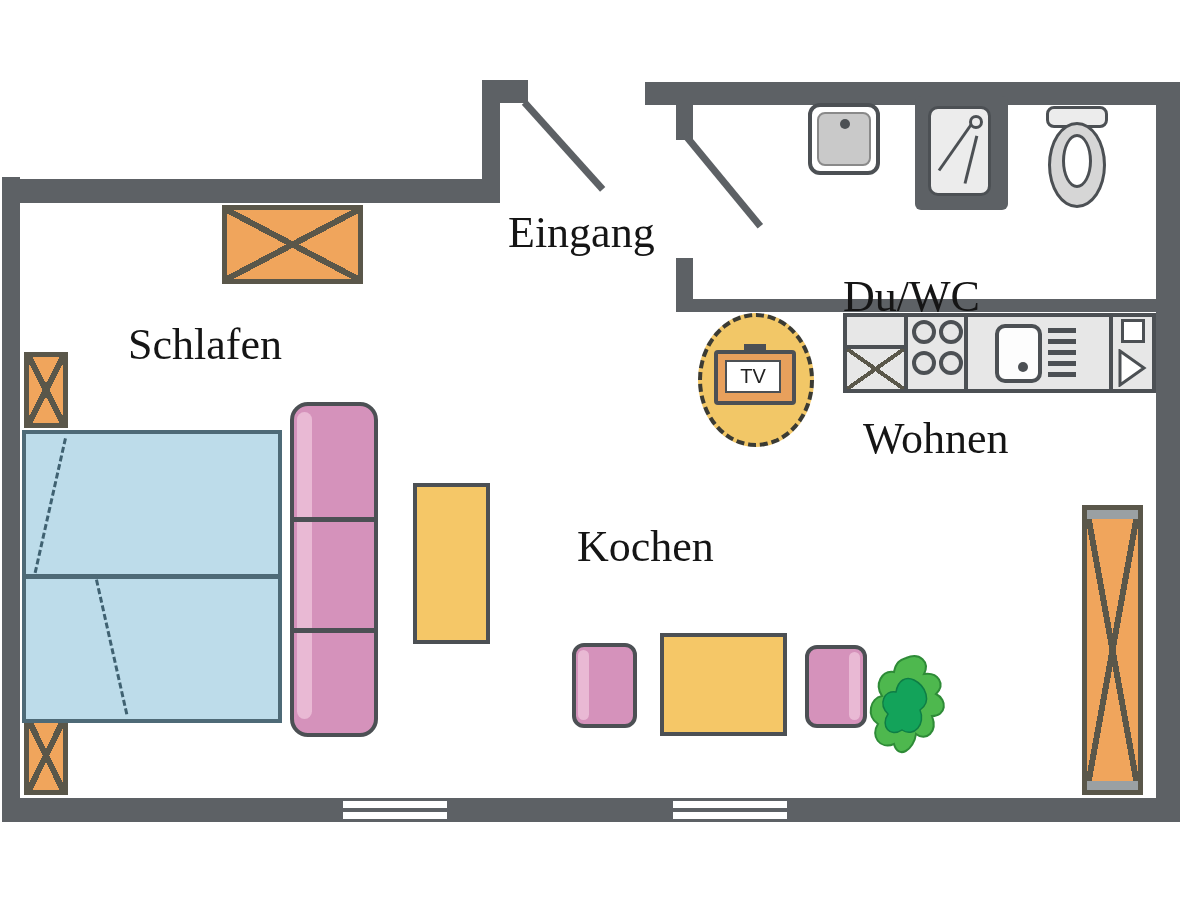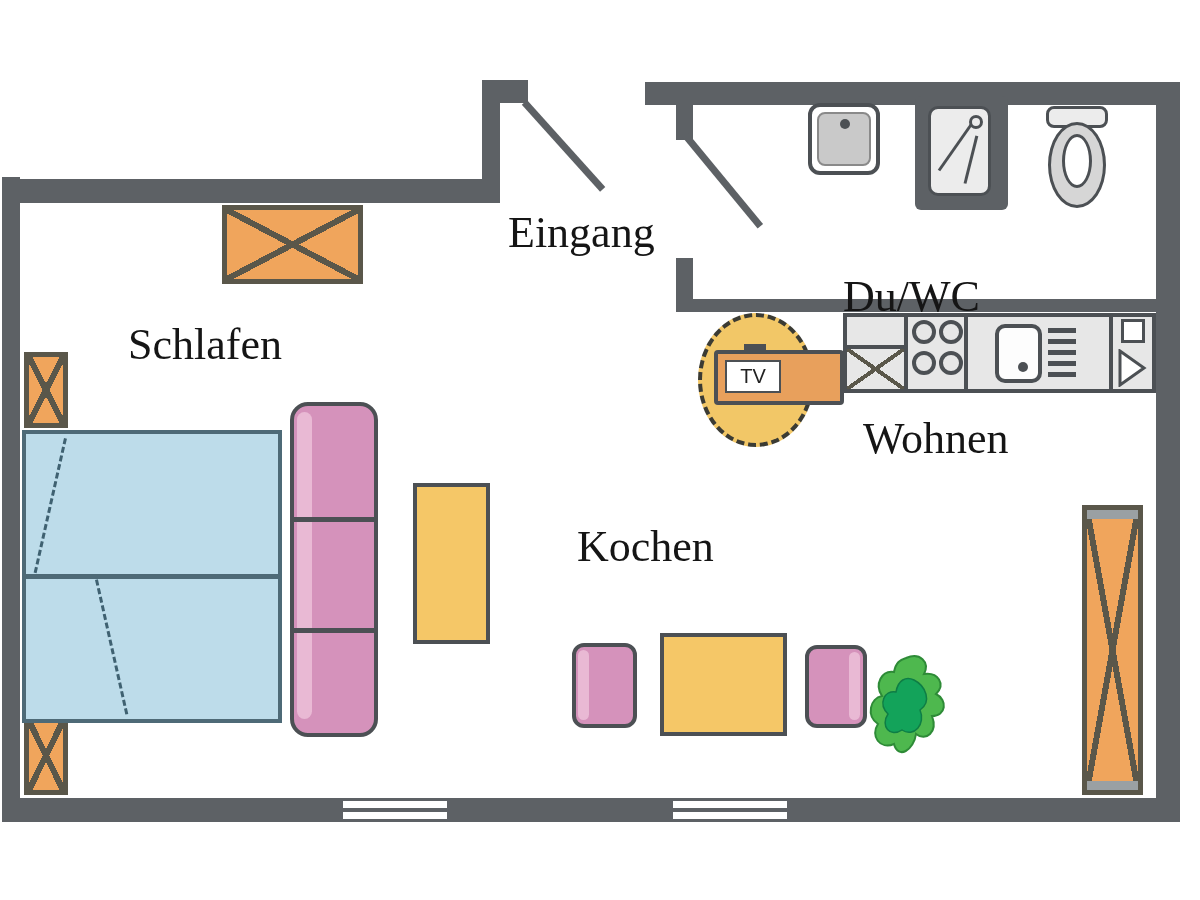--- a/index.html
+++ b/index.html
@@ -76,21 +76,21 @@
   <div class="furn" style="left:290px;top:402px;width:80px;height:327px;background:var(--pink);border-radius:18px;">
     <div class="abs" style="left:3px;top:6px;width:15px;height:307px;background:var(--pink-light);border-radius:8px;"></div>
     <div class="abs" style="left:0;top:111px;width:100%;height:5px;background:var(--wall-dark);"></div>
     <div class="abs" style="left:0;top:222px;width:100%;height:5px;background:var(--wall-dark);"></div>
   </div>
 
   <div class="furn" style="left:413px;top:483px;width:69px;height:153px;background:var(--yellow);"></div>
 
   <div class="abs" style="left:698px;top:313px;width:108px;height:126px;background:#f2c767;border:4px dashed #3b3b33;border-radius:50%;">
     <div class="abs" style="left:42px;top:27px;width:22px;height:8px;background:var(--wall-dark);"></div>
-    <div class="abs" style="left:12px;top:33px;width:74px;height:47px;background:#e8a05c;border:4px solid var(--wall-dark);border-radius:4px;padding-left:48px;">
+    <div class="abs" style="left:12px;top:33px;width:74px;height:47px;background:#e8a05c;border:4px solid var(--wall-dark);border-radius:4px;">
       <div class="abs" style="left:7px;top:6px;width:52px;height:29px;background:#fff;border:2px solid var(--wall-dark);font-family:'Liberation Sans',sans-serif;font-size:20px;color:#222;text-align:center;line-height:29px;">TV</div>
     </div>
   </div>
 
   <div class="furn" style="left:843px;top:313px;width:305px;height:72px;background:var(--gray-light);">
 
     <div class="abs" style="left:0;top:28px;width:57px;height:4px;background:var(--wall-dark);"></div>
     <div class="xlines" style="left:0;top:32px;width:57px;height:40px;"></div>
     <div class="dark abs" style="left:57px;top:0;width:4px;height:72px;"></div>
 

